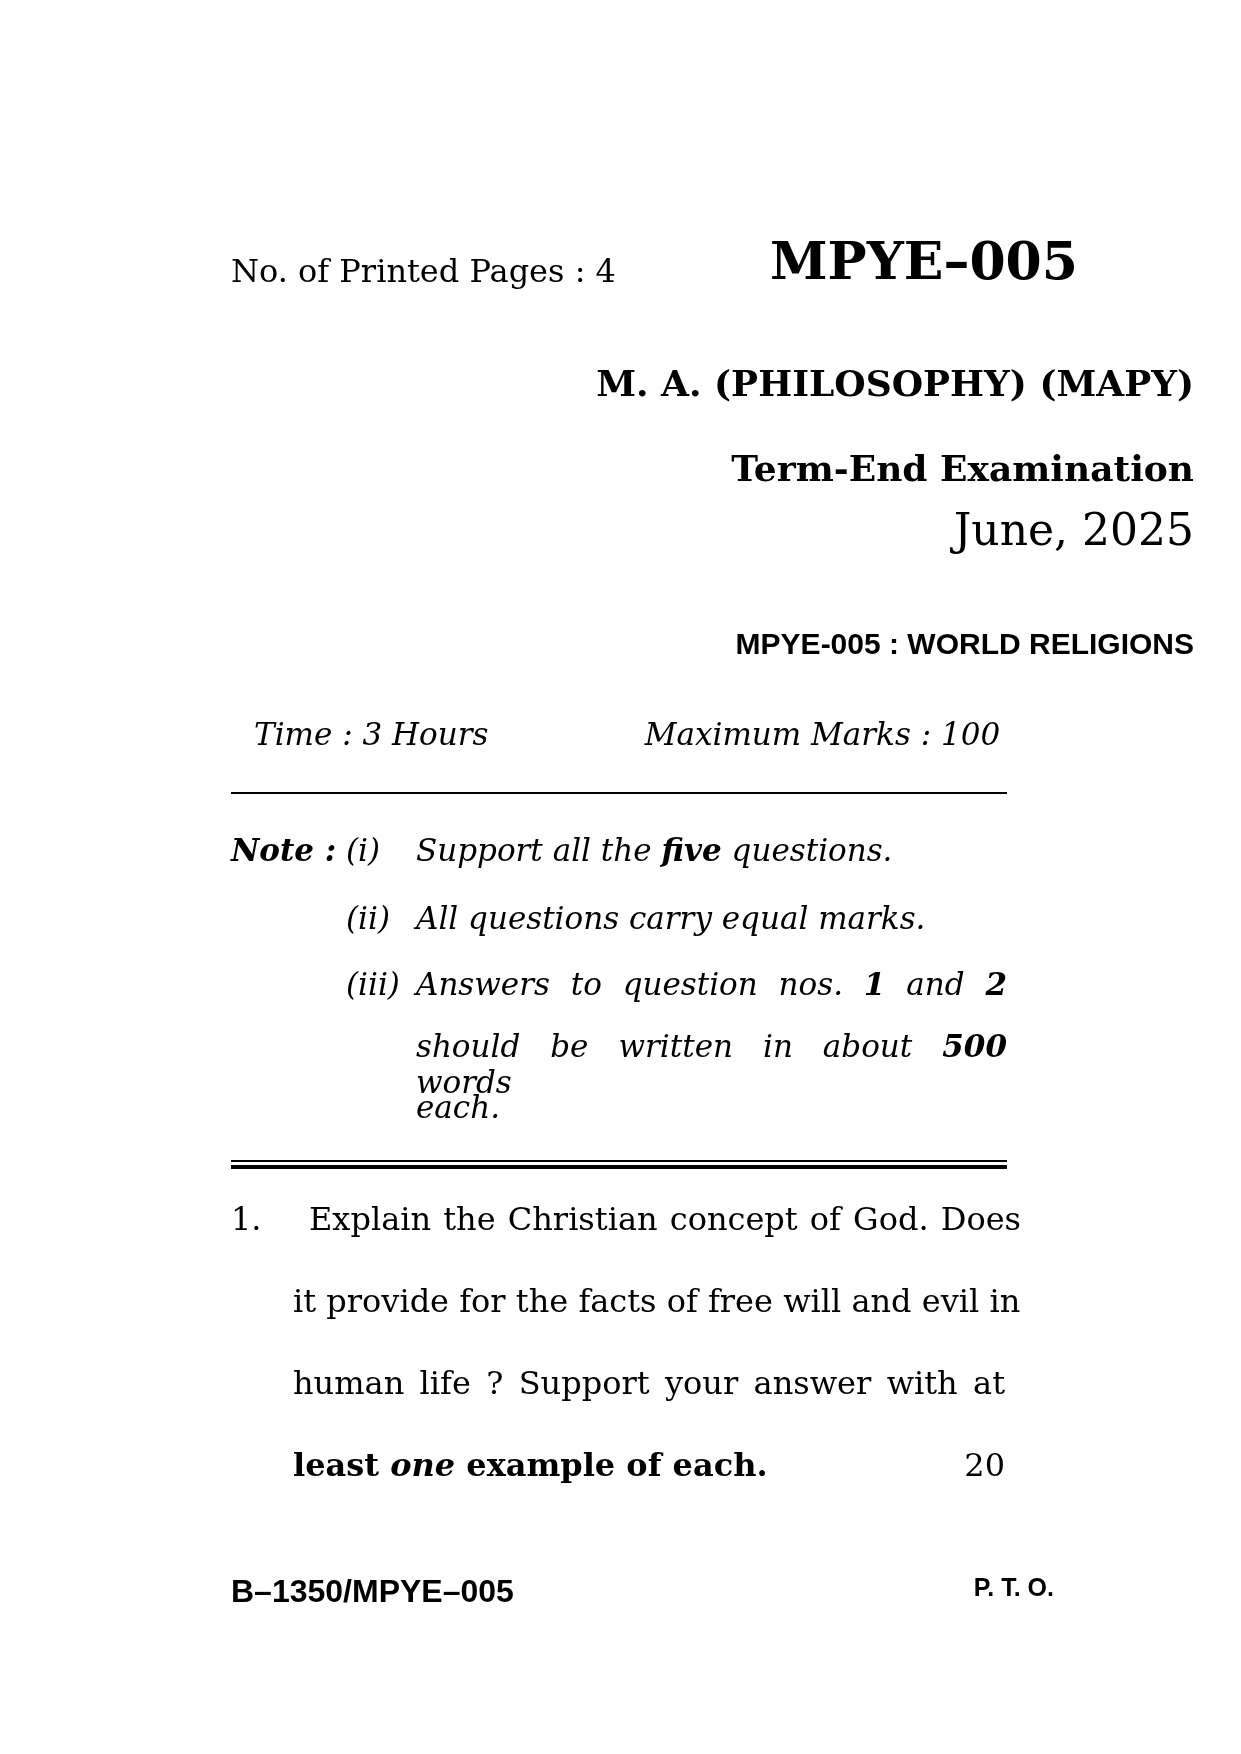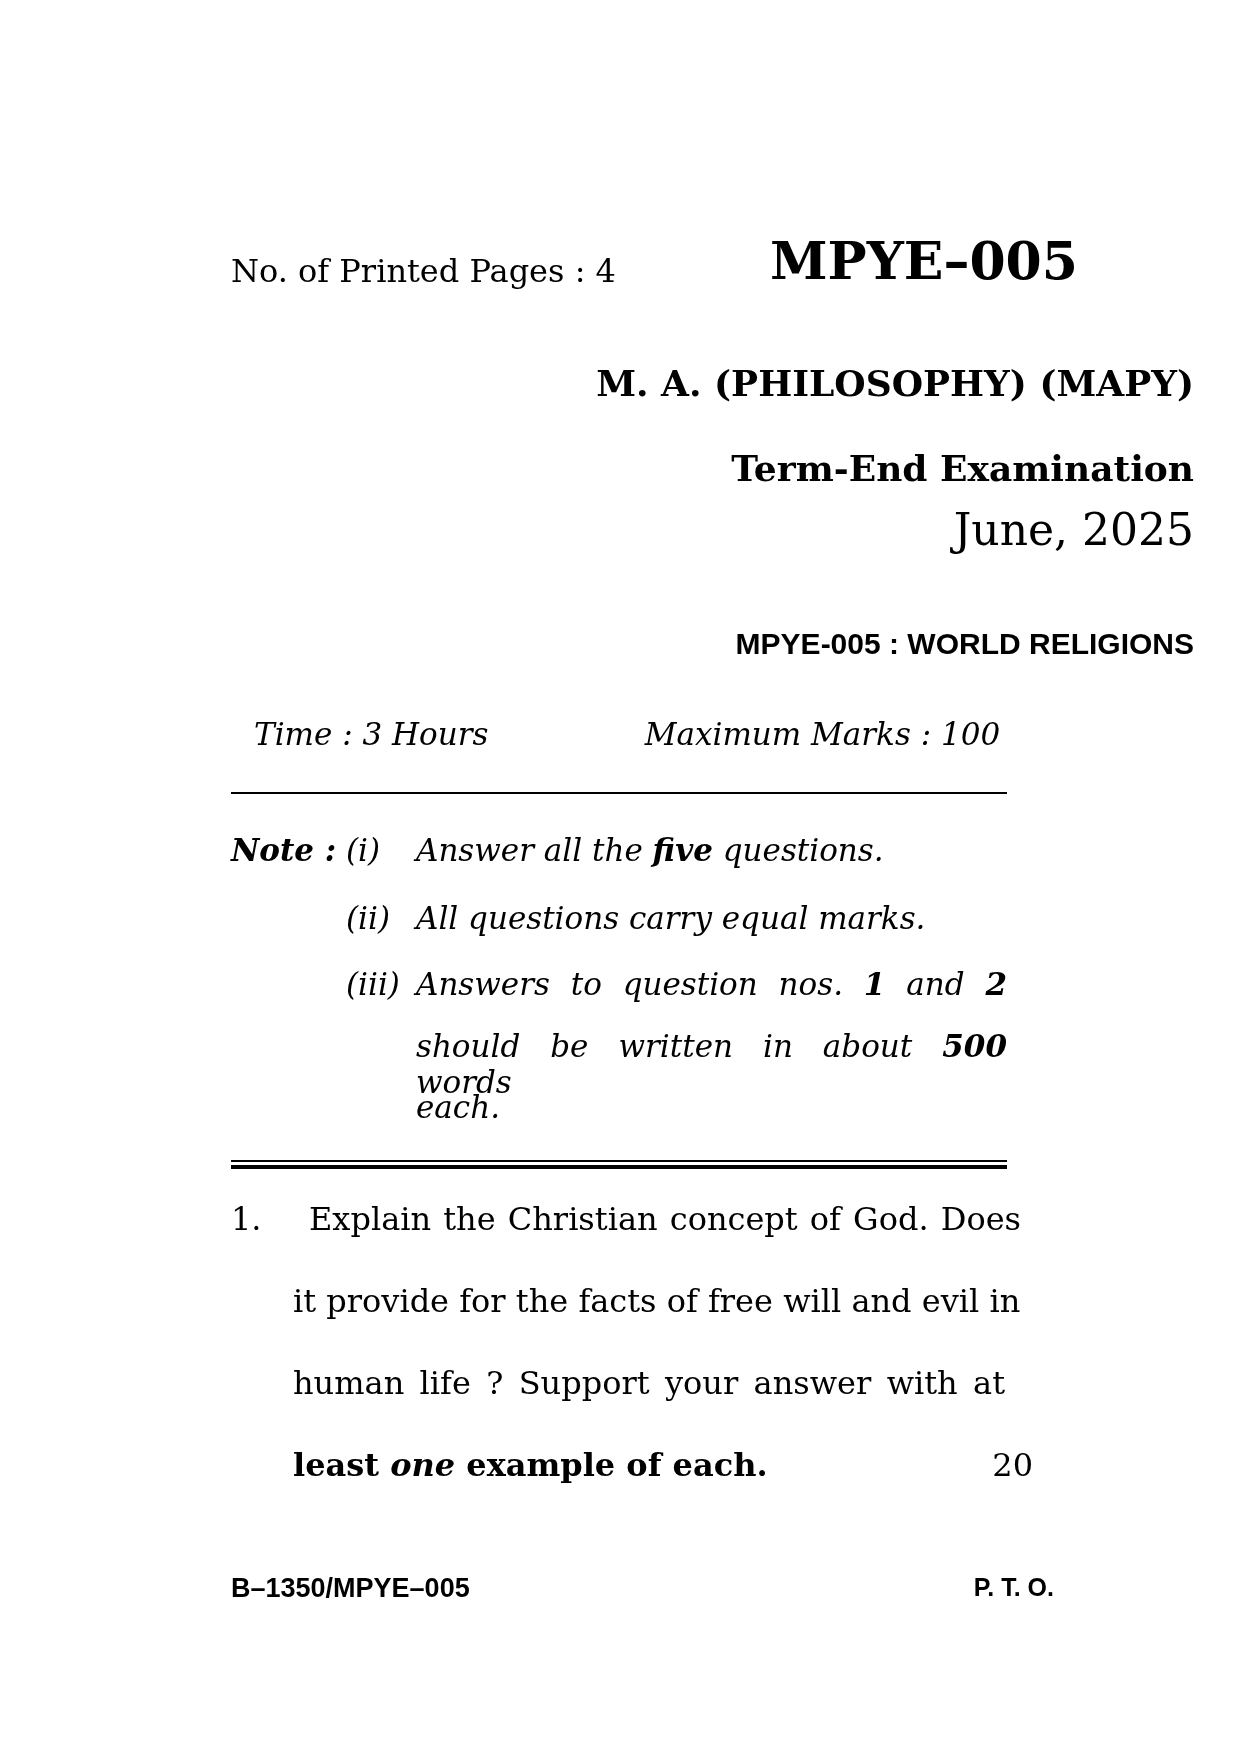--- a/index.html
+++ b/index.html
@@ -28,23 +28,23 @@
   .note-text { position: absolute; left: 185px; width: 591px; text-align: justify; text-align-last: justify; }
   .note-text.last { text-align-last: left; }
   .b { font-weight: bold; }
 
   #rule-double-thin { left: 231px; top: 1160px; width: 776px; height: 2px; background: #000; }
   #rule-double-thick { left: 231px; top: 1165px; width: 776px; height: 4px; background: #000; }
 
   .q-num { left: 231px; font-size: 32px; }
   .q-line { left: 293px; width: 712px; font-size: 32px; text-align: justify; text-align-last: justify; white-space: nowrap; }
   .q-line.plain { text-align-last: left; font-weight: bold; }
-  #q1-marks { left: 928px; width: 105px; text-align: right; font-size: 32px; }
+  #q1-marks { left: 900px; width: 105px; text-align: right; font-size: 32px; }
 
-  #footer-code { left: 231px; top: 1573px; font-size: 27px; font-weight: bold; }
+  #footer-code { left: 231px; top: 1573px; font-size: 32px; font-weight: bold; }
   #footer-pto { left: 928px; width: 126px; text-align: right; top: 1573px; font-size: 25px; font-weight: bold; }
 </style>
 </head>
 <body>
 
 <div>
 
   <div id="printed-pages" class="abs serif">No. of Printed Pages : 4</div>
   <div id="paper-code" class="abs serif">MPYE–005</div>
 
@@ -54,21 +54,21 @@
   <div id="course-title" class="abs sans center">MPYE-005 : WORLD RELIGIONS</div>
 
   <div id="time" class="abs serif">Time : 3 Hours</div>
   <div id="max-marks" class="abs serif">Maximum Marks : 100</div>
 
   <div id="rule-top" class="abs"></div>
 
   <div class="abs note-row serif" style="top:832px;">
     <span class="note-head">Note :</span>
     <span class="note-num">(i)</span>
-    <span class="note-text last"><span>Answer all the </span><span class="b">five</span><span> questions.</span></span>
+    <span class="note-text last"><span>Support all the </span><span class="b">five</span><span> questions.</span></span>
   </div>
 
   <div class="abs note-row serif" style="top:900px;">
     <span class="note-num">(ii)</span>
     <span class="note-text last">All questions carry equal marks.</span>
   </div>
 
   <div class="abs note-row serif" style="top:966px;">
     <span class="note-num">(iii)</span>
     <span class="note-text"><span>Answers to question nos. </span><span class="b">1</span><span> and </span><span class="b">2</span></span>

